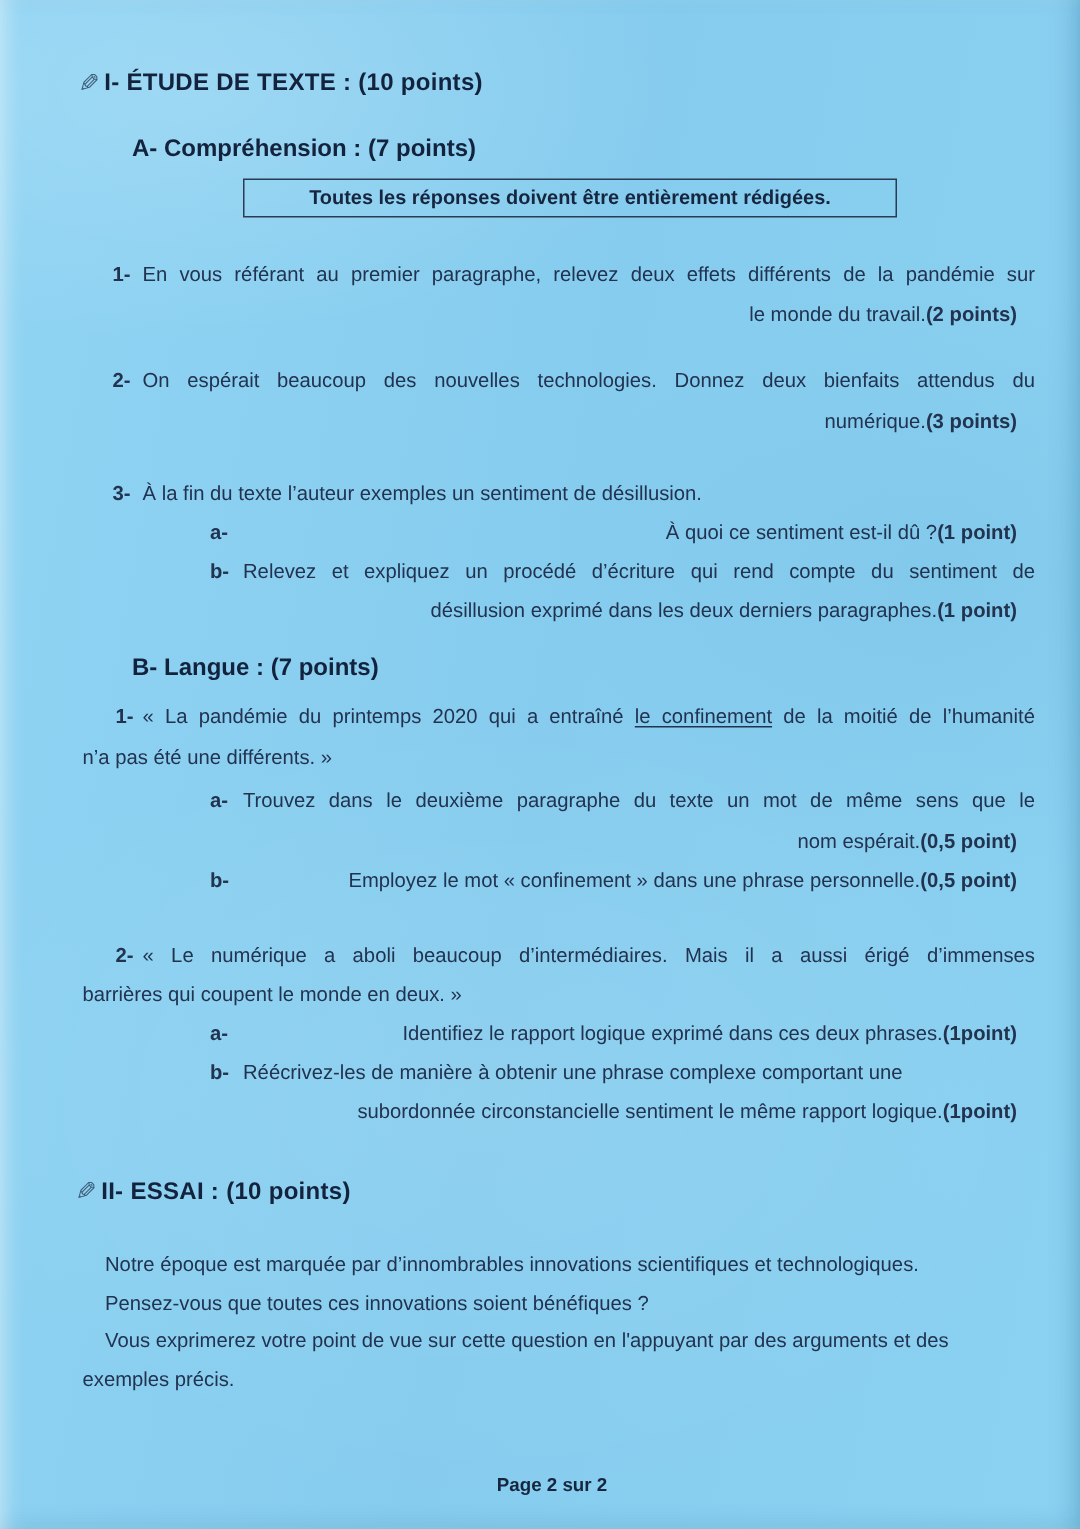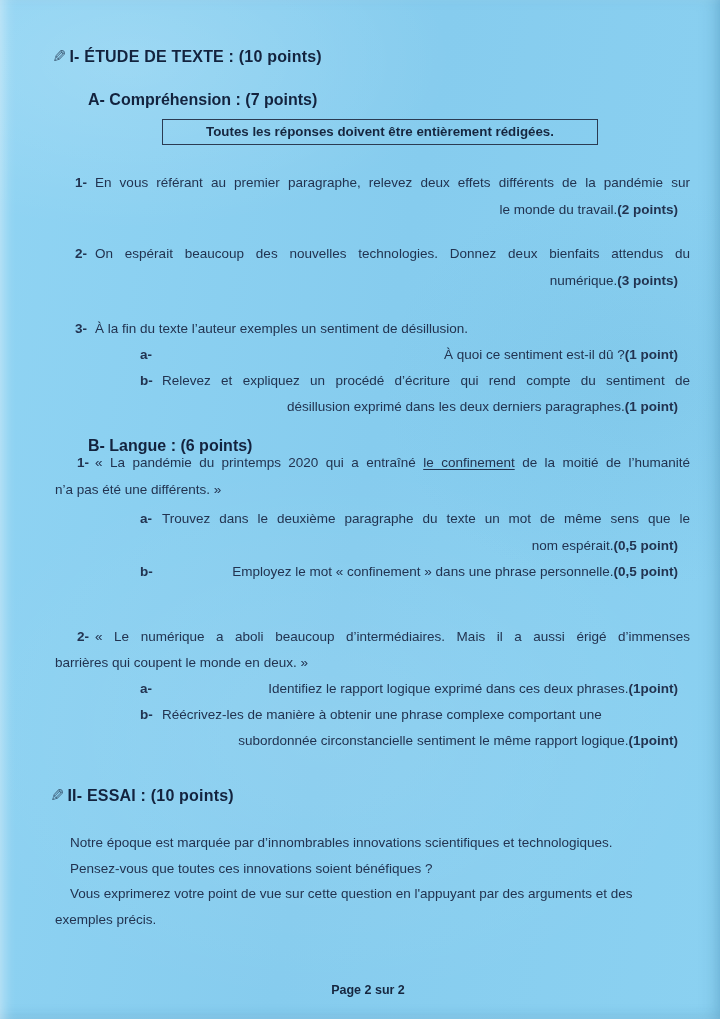--- a/index.html
+++ b/index.html
@@ -95,23 +95,23 @@
       <div class="sbody">
         <div class="just">Relevez et expliquez un procédé d’écriture qui rend compte du sentiment de</div>
         <div class="split">
           <span>désillusion exprimé dans les deux derniers paragraphes.</span>
           <span class="pts">(1 point)</span>
         </div>
       </div>
     </div>
   </div>
 
-  <div class="abs h2" style="top:437px;left:88px;">B- Langue : (6 points)</div>
+  <div class="abs h2" style="top:437px;left:88px;">B- Langue : (7 points)</div>
 
-  <div class="abs" style="top:450px;left:55px;width:635px;line-height:26.5px;">
+  <div class="abs" style="top:465px;left:55px;width:635px;line-height:26.5px;">
     <div class="just quote1">
       <span class="qnum-in">1-</span><span>« La pandémie du printemps 2020 qui a entraîné </span><span class="uline">le confinement</span><span> de la moitié de l’humanité</span>
     </div>
     <div>n’a pas été une différents. »</div>
     <div class="sub" style="margin-top:3px;">
       <span class="snum">a-</span>
       <div class="sbody">
         <div class="just">Trouvez dans le deuxième paragraphe du texte un mot de même sens que le</div>
         <div class="split">
           <span>nom espérait.</span>

